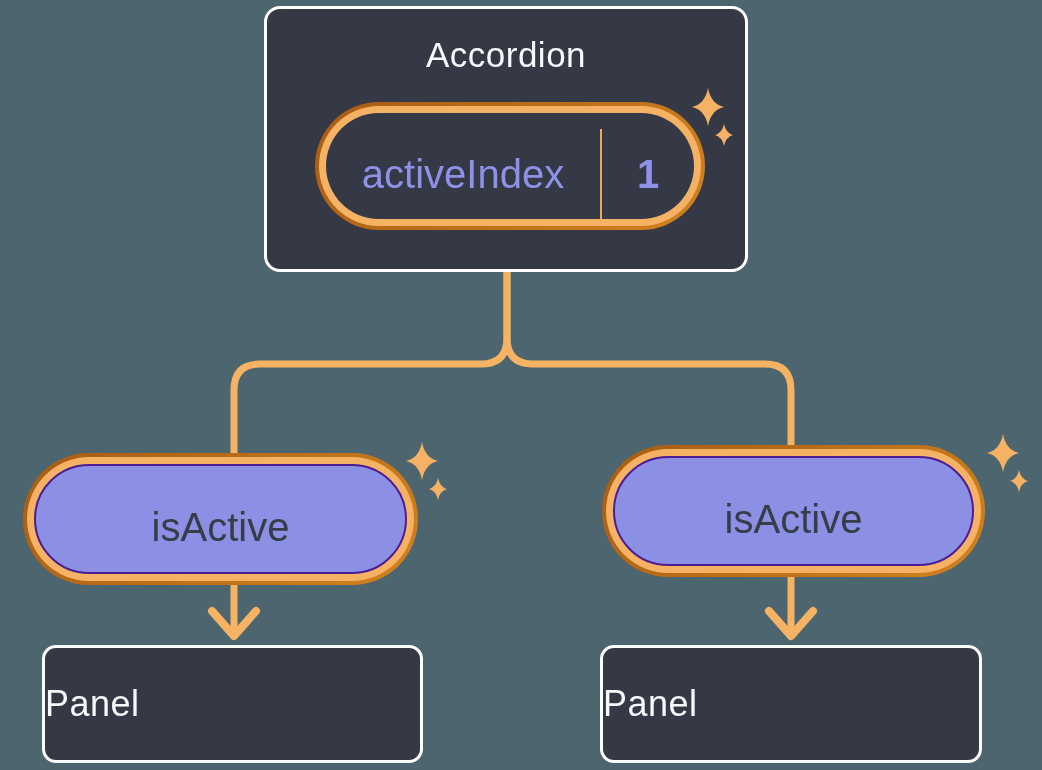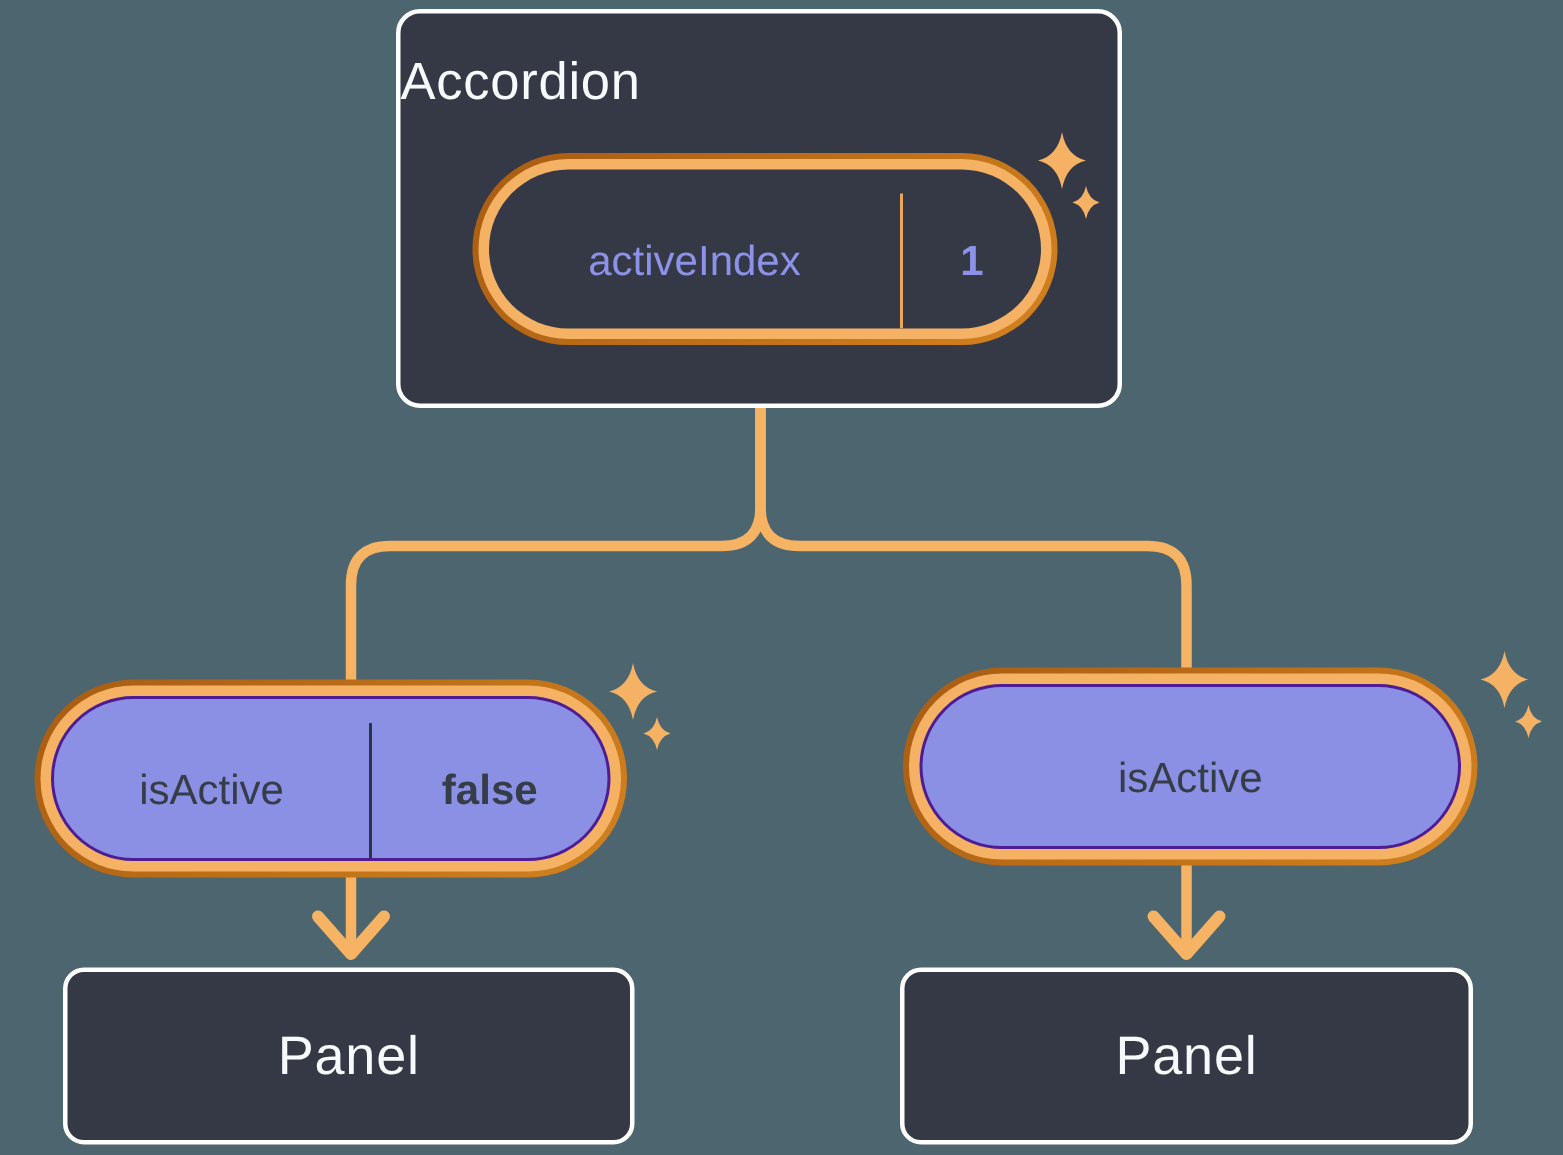--- a/index.html
+++ b/index.html
@@ -15,29 +15,30 @@
   .card{
     position:absolute;
     box-sizing:border-box;
     background:#343945;
     border:3px solid #FFFFFF;
     border-radius:16px;
     z-index:2;
   }
   .root-card{left:264px;top:6px;width:484px;height:266px;}
   .card-title{
+    text-align:center;
     padding-top:26px;
     font-size:35px;
     font-weight:500;
     color:#F7FAFC;
     letter-spacing:0.5px;
   }
   .panel{
     left:auto;top:645px;height:118px;
-    display:flex;align-items:center;justify-content:center;
+    display:flex;align-items:center;
     border-radius:14px;
   }
   .panel-left{left:42px;width:381px;}
   .panel-right{left:600px;width:382px;}
   .panel-label{font-size:36px;font-weight:500;color:#F7FAFC;letter-spacing:0.5px;}
 
   .pill{
     position:absolute;
     box-sizing:border-box;
     border-radius:999px;
@@ -62,21 +63,21 @@
   }
   .core-dark{background:#343945;}
   .core-purple{background:#8B90E4;border:2px solid #4c1d95;}
 
   .pill-root{left:315px;top:102px;width:390px;height:128px;}
   .pill-child-left{left:23px;top:453px;width:395px;height:132px;}
   .pill-child-right{left:602px;top:445px;width:383px;height:132px;}
 
   .pill-label,.pill-value{
     display:flex;align-items:center;justify-content:center;
-    font-size:28px;
+    font-size:40px;
     margin-top:16px;
   }
   .pill-label{flex:1;}
   .core-dark .pill-label{color:#8D92E8;}
   .core-dark .pill-value{color:#8D92E8;font-weight:700;width:92px;border-left:2px solid #EDA557;}
   .core-purple .pill-label{color:#363C48;}
   .core-purple .pill-value{color:#363C48;font-weight:700;border-left:2px solid #2E3440;}
   .pill-child-left .pill-value{width:157px;}
   .pill-child-right .pill-value{width:140px;}
 
@@ -122,21 +123,20 @@
   </svg>
   <svg class="sparkles sp-right" width="44" height="62" viewBox="0 0 44 62">
     <path fill="#F5B164" d="M17 1 Q20 17 33 20 Q20 23 17 39 Q14 23 1 20 Q14 17 17 1 Z"></path>
     <path fill="#F5B164" d="M33 37 Q34.8 46 42 48 Q34.8 50 33 59 Q31.2 50 24 48 Q31.2 46 33 37 Z"></path>
   </svg>
 
   <div class="pill pill-child-left">
     <div class="pill-mid">
       <div class="pill-core core-purple">
         <div class="pill-label">isActive</div>
-        <div class="pill-value">false</div>
       </div>
     </div>
   </div>
 
   <div class="pill pill-child-right">
     <div class="pill-mid">
       <div class="pill-core core-purple">
         <div class="pill-label">isActive</div>
       </div>
     </div>

